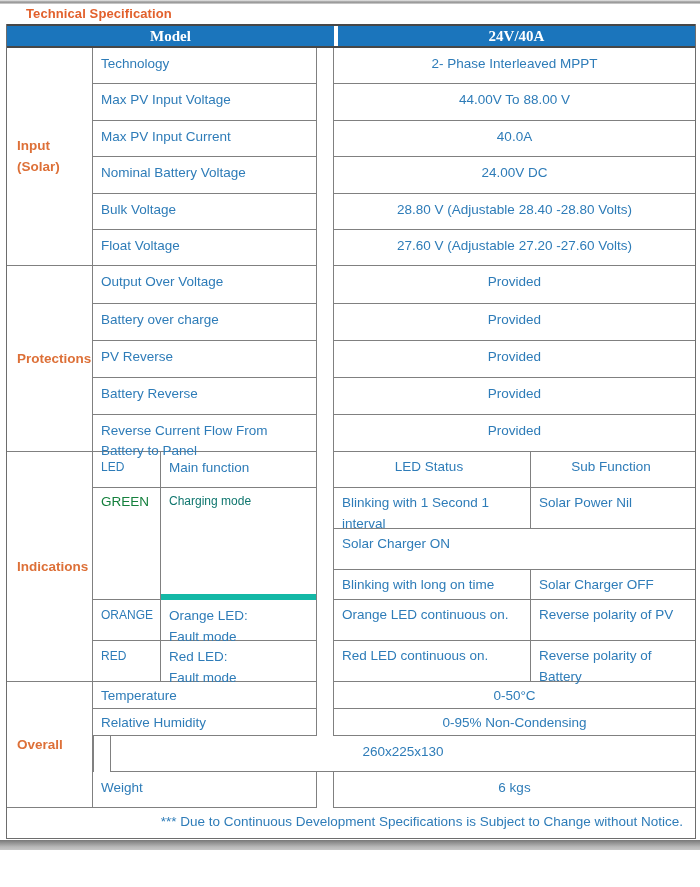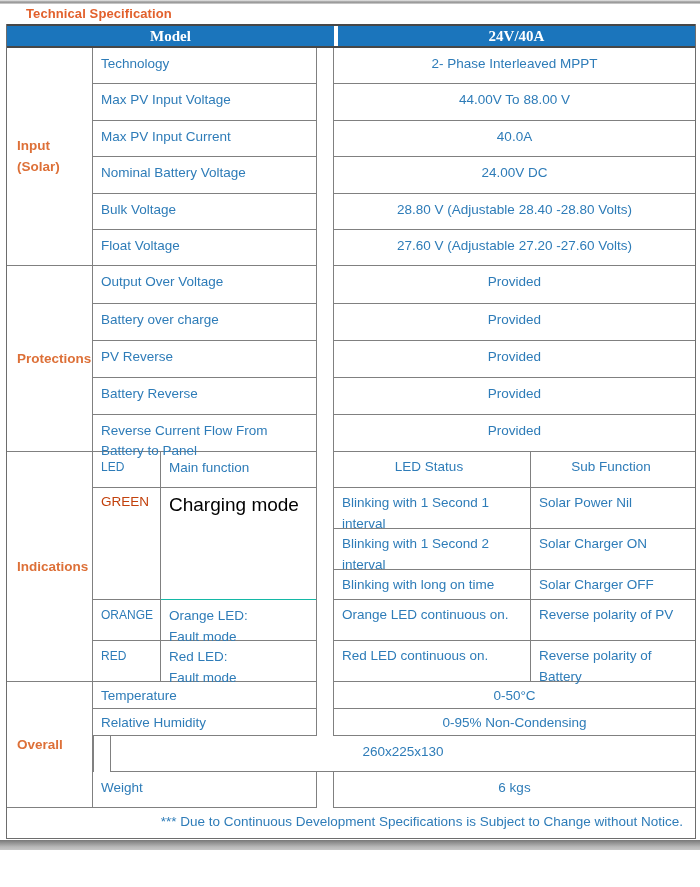--- a/index.html
+++ b/index.html
@@ -53,23 +53,23 @@
     padding:6px 6px 0 8px;color:#2e7cb8;font-size:13.5px;white-space:pre-line;line-height:1.55;}
   .i-status{width:197px;box-sizing:border-box;border-right:1px solid #808080;border-bottom:1px solid #808080;
     padding:5px 6px 0 8px;color:#2e7cb8;font-size:13.5px;line-height:1.55;}
   .i-sub{flex:1;box-sizing:border-box;border-bottom:1px solid #808080;
     padding:5px 4px 0 8px;color:#2e7cb8;font-size:13.5px;line-height:1.55;}
   .i-center{text-align:center;padding-left:0;}
   .ind-header{height:36px;}
   .ind-row{height:41px;}
   .ind-group{display:flex;height:112px;box-sizing:border-box;}
   .g-left{width:68px;box-sizing:border-box;border-right:1px solid #808080;border-bottom:1px solid #808080;
-    padding:6px 4px 0 8px;color:#c2410c;font-size:13.5px;}
-  .g-main{width:155px;box-sizing:border-box;border-bottom:1px solid #14b8a6;
-    padding:6px 6px 0 8px;color:#000000;font-size:19px;}
+    padding:6px 4px 0 8px;color:#15803d;font-size:13.5px;}
+  .g-main{width:155px;box-sizing:border-box;border-bottom:6px solid #14b8a6;
+    padding:6px 6px 0 8px;color:#0f766e;font-size:12px;}
   .g-right{flex:1;display:flex;flex-direction:column;}
   .g-sub{display:flex;box-sizing:border-box;}
   .g-sub-1,.g-sub-2{height:41px;}
   .g-sub-3{height:30px;}
   .g-sub .i-status,.g-sub .i-sub{border-bottom:1px solid #808080;}
   
   .sec-overall .row:nth-child(1),.sec-overall .row:nth-child(2){height:27px;}
   .sec-overall .row:nth-child(1) .c-label,.sec-overall .row:nth-child(1) .c-value,
   .sec-overall .row:nth-child(2) .c-label,.sec-overall .row:nth-child(2) .c-value{padding-top:4px;}
   .sec-overall .row:nth-child(3){height:36px;}
@@ -177,21 +177,20 @@
         <div class="ind-group">
           <div class="g-left">GREEN</div>
           <div class="g-main">Charging mode</div>
           <div class="c-spacer"></div>
           <div class="g-right">
             <div class="g-sub g-sub-1">
               <div class="i-status">Blinking with 1 Second 1 interval</div>
               <div class="i-sub">Solar Power Nil</div>
             </div>
             <div class="g-sub g-sub-2">
-              <div class="i-status">Blinking with 1 Second 2 interval</div>
               <div class="i-sub">Solar Charger ON</div>
             </div>
             <div class="g-sub g-sub-3">
               <div class="i-status">Blinking with long on time</div>
               <div class="i-sub">Solar Charger OFF</div>
             </div>
           </div>
         </div>
 
         <div class="row ind-row">

